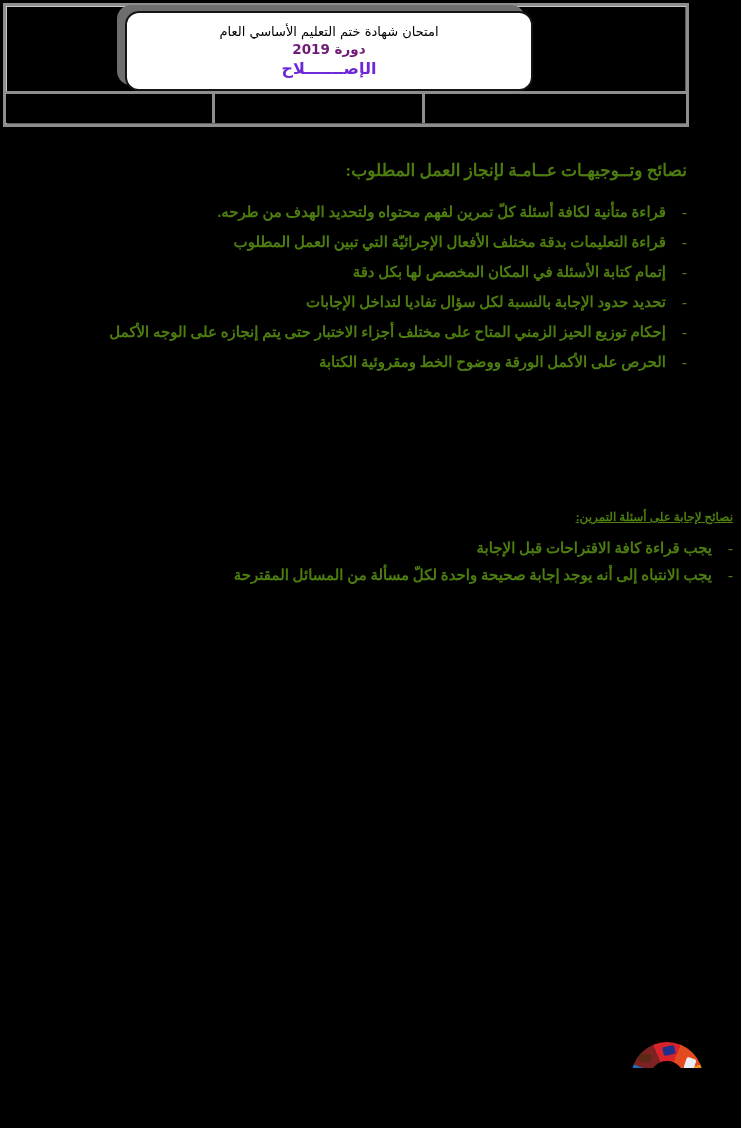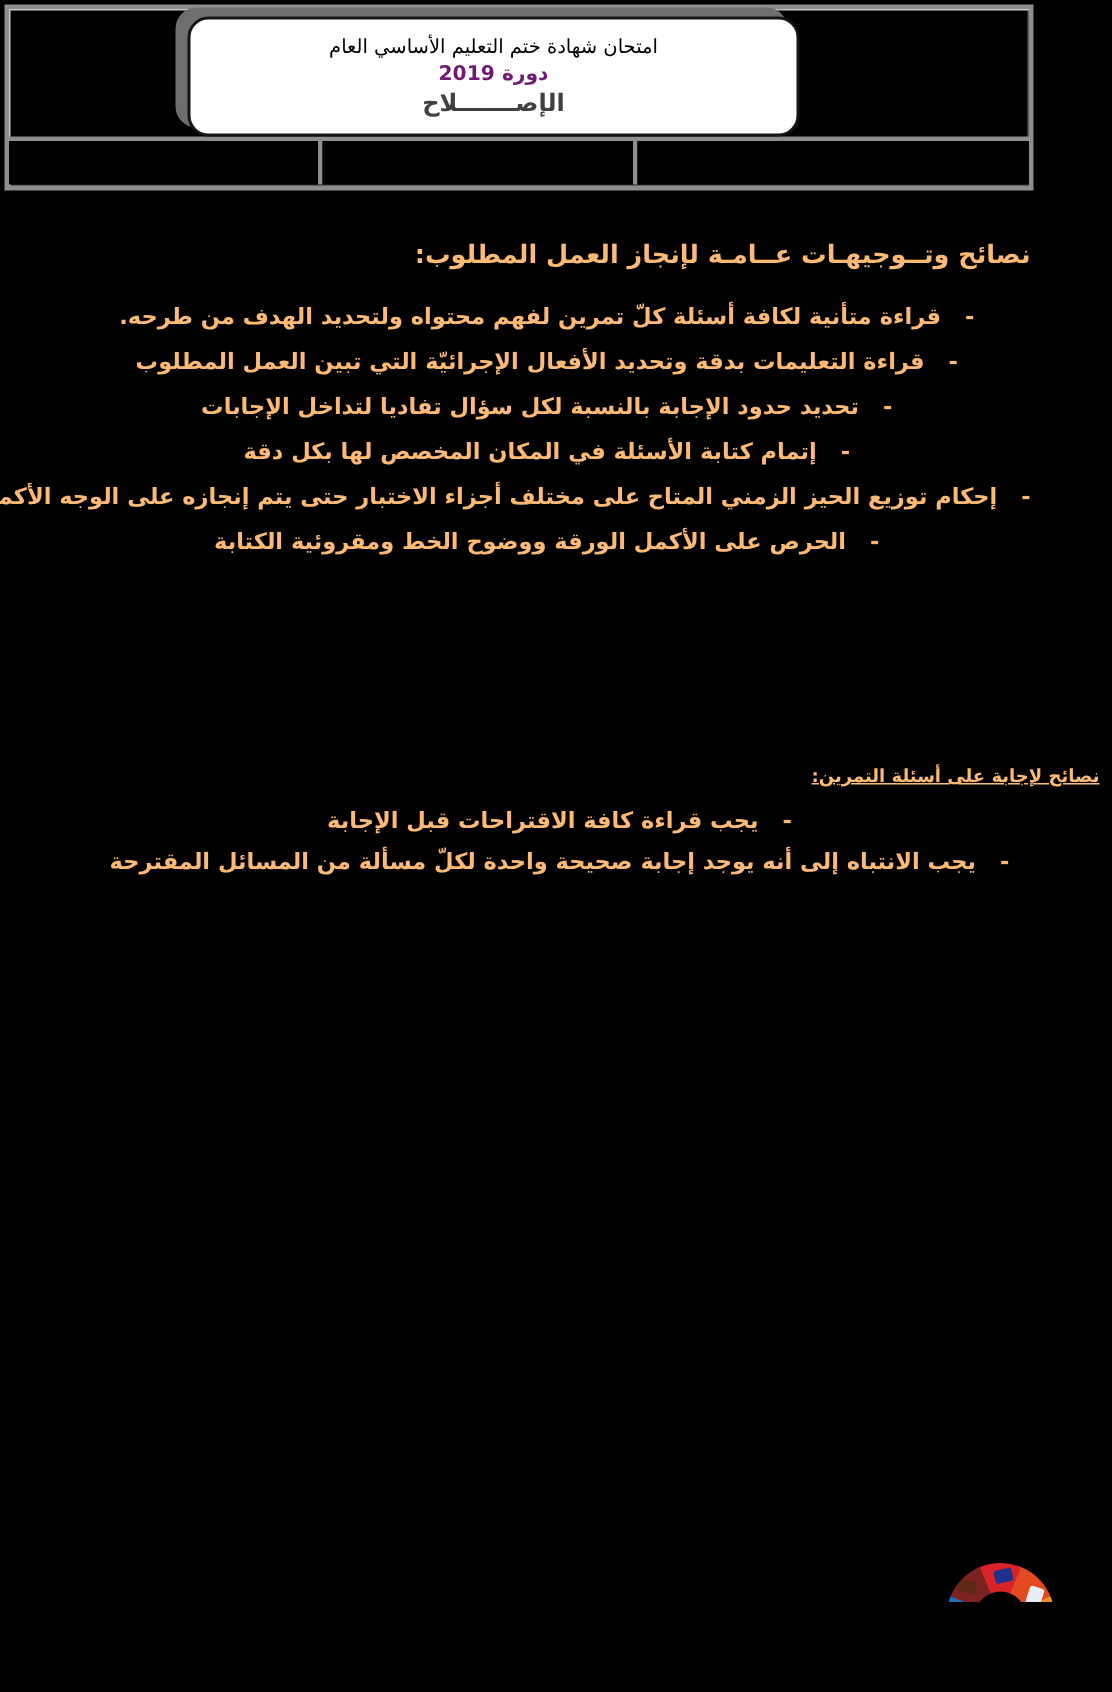--- a/index.html
+++ b/index.html
@@ -23,32 +23,32 @@
 
   .title-box{
     position:absolute;left:119px;top:5px;width:404px;height:76px;
     background:#fff;border:2px solid #141414;border-radius:14px;
     box-shadow:-8px -6px 0 0 #6e6e6e;
     display:flex;flex-direction:column;align-items:center;justify-content:center;
     gap:2px;z-index:2;
   }
   .title-line1{font-size:13px;color:#000;}
   .title-line2{font-size:13.5px;font-weight:bold;color:#701a75;}
-  .title-line3{font-size:16px;font-weight:bold;color:#404040;letter-spacing:1px;}
+  .title-line3{font-size:16px;font-weight:bold;color:#6d28d9;letter-spacing:1px;}
 
   
-  .sec{position:absolute;direction:rtl;color:#fdba74;font-weight:bold;}
+  .sec{position:absolute;direction:rtl;color:#4d7c0f;font-weight:bold;font-family:Liberation Serif, serif;}
   .sec1{top:160px;right:54px;width:645px;}
   .sec1-heading{font-size:17px;text-align:right;margin-bottom:16px;letter-spacing:.2px;}
   .blist{list-style:none;margin:0;padding:0;}
   .sec1 .blist li{height:30px;line-height:30px;}
   .sec2{top:510px;right:8px;width:720px;}
   .sec2-heading{font-size:12px;text-align:right;text-decoration:underline;margin-bottom:10px;}
   .sec2 .blist li{height:27px;line-height:27px;}
-  .blist li{white-space:nowrap;font-size:15px;text-align:center;}
+  .blist li{white-space:nowrap;font-size:15px;}
   .dash{display:inline-block;margin-left:16px;}
 
   
   .logo{position:absolute;left:605px;top:1040px;width:136px;height:86px;}
   .logo-ring{
     position:absolute;left:26px;top:2px;width:72px;height:72px;border-radius:50%;
     background:conic-gradient(from -22.5deg,
       #d8232a 0 45deg,
       #e34b1e 45deg 90deg,
       #f6921e 90deg 135deg,
@@ -90,23 +90,23 @@
       <div class="hdr-cell c1"></div>
       <div class="hdr-cell c2"></div>
       <div class="hdr-cell c3"></div>
     </div>
   </div>
 
   <div class="sec sec1">
     <div class="sec1-heading">نصائح وتــوجيهـات عــامـة لإنجاز العمل المطلوب:</div>
     <ul class="blist">
       <li><span class="dash">-</span><span>قراءة متأنية لكافة أسئلة كلّ تمرين لفهم محتواه ولتحديد الهدف من طرحه.</span></li>
-      <li><span class="dash">-</span><span>قراءة التعليمات بدقة وتحديد الأفعال الإجرائيّة التي تبين العمل المطلوب</span></li>
+      <li><span class="dash">-</span><span>قراءة التعليمات بدقة مختلف الأفعال الإجرائيّة التي تبين العمل المطلوب</span></li>
+      <li><span class="dash">-</span><span>إتمام كتابة الأسئلة في المكان المخصص لها بكل دقة</span></li>
       <li><span class="dash">-</span><span>تحديد حدود الإجابة بالنسبة لكل سؤال تفاديا لتداخل الإجابات</span></li>
-      <li><span class="dash">-</span><span>إتمام كتابة الأسئلة في المكان المخصص لها بكل دقة</span></li>
       <li><span class="dash">-</span><span>إحكام توزيع الحيز الزمني المتاح على مختلف أجزاء الاختبار حتى يتم إنجازه على الوجه الأكمل</span></li>
       <li><span class="dash">-</span><span>الحرص على الأكمل الورقة ووضوح الخط ومقروئية الكتابة</span></li>
     </ul>
   </div>
 
   <div class="sec sec2">
     <div class="sec2-heading">نصائح لإجابة على أسئلة التمرين:</div>
     <ul class="blist">
       <li><span class="dash">-</span><span>يجب قراءة كافة الاقتراحات قبل الإجابة</span></li>
       <li><span class="dash">-</span><span>يجب الانتباه إلى أنه يوجد إجابة صحيحة واحدة لكلّ مسألة من المسائل المقترحة</span></li>

